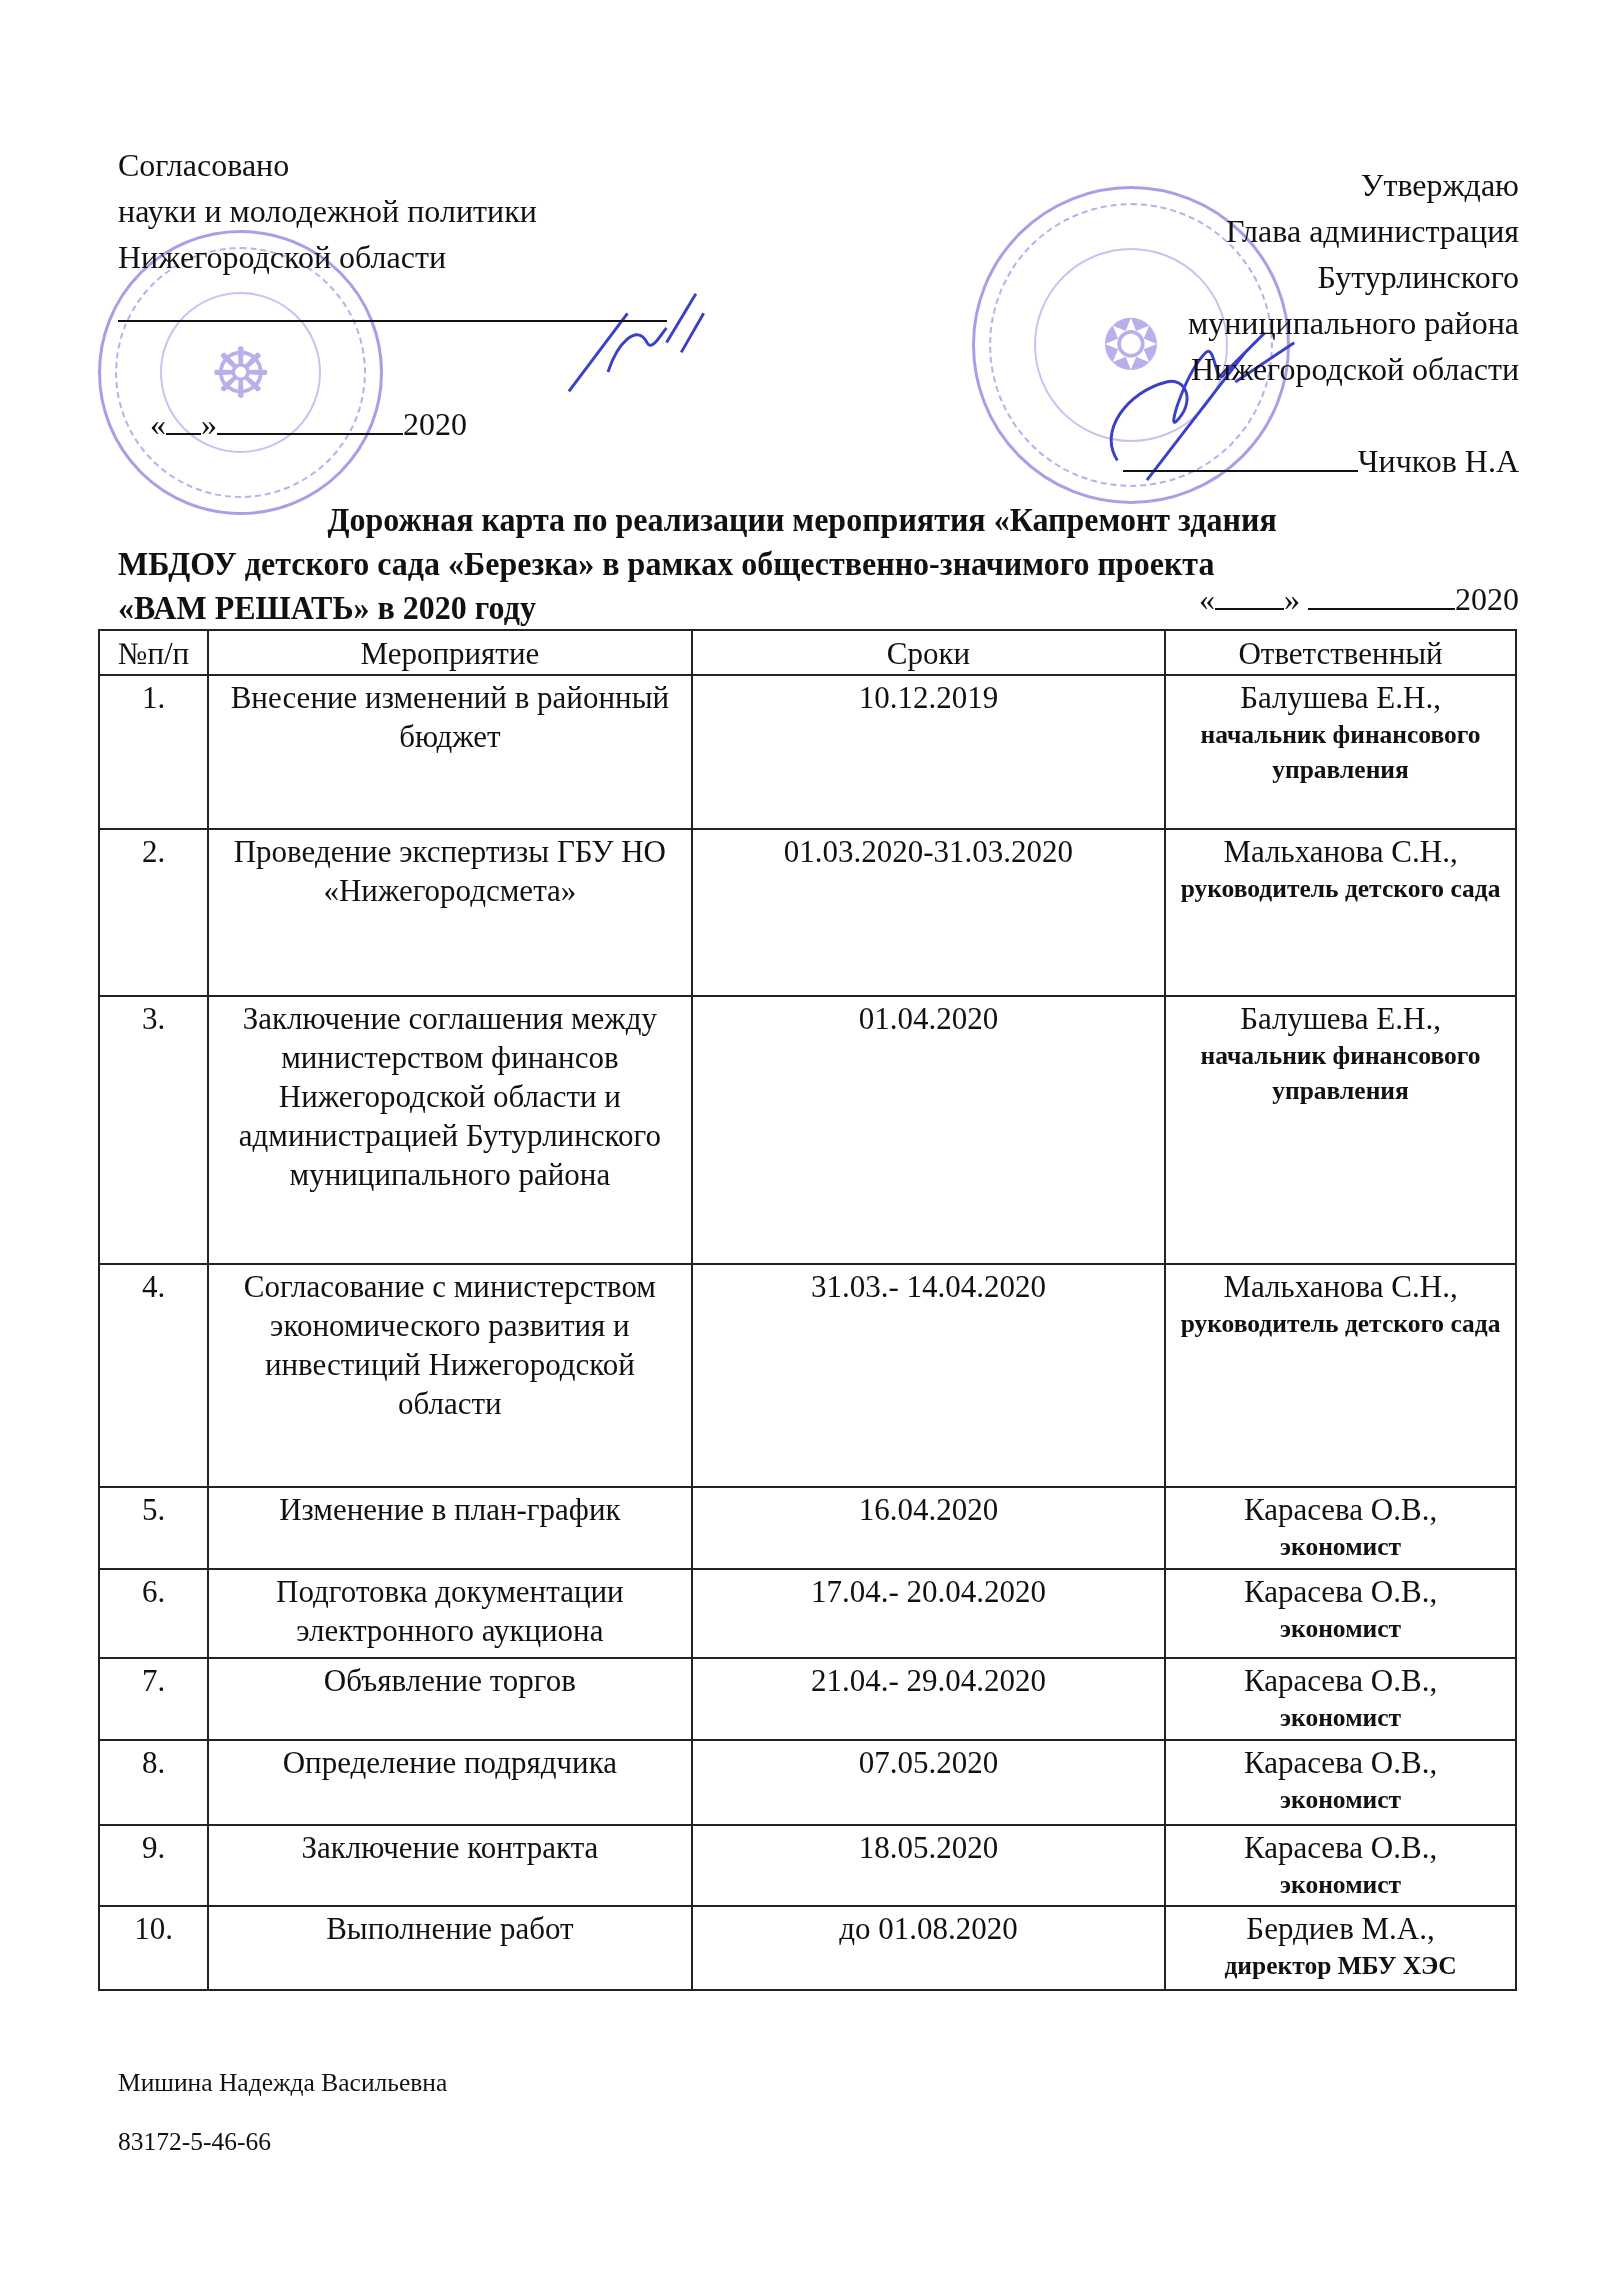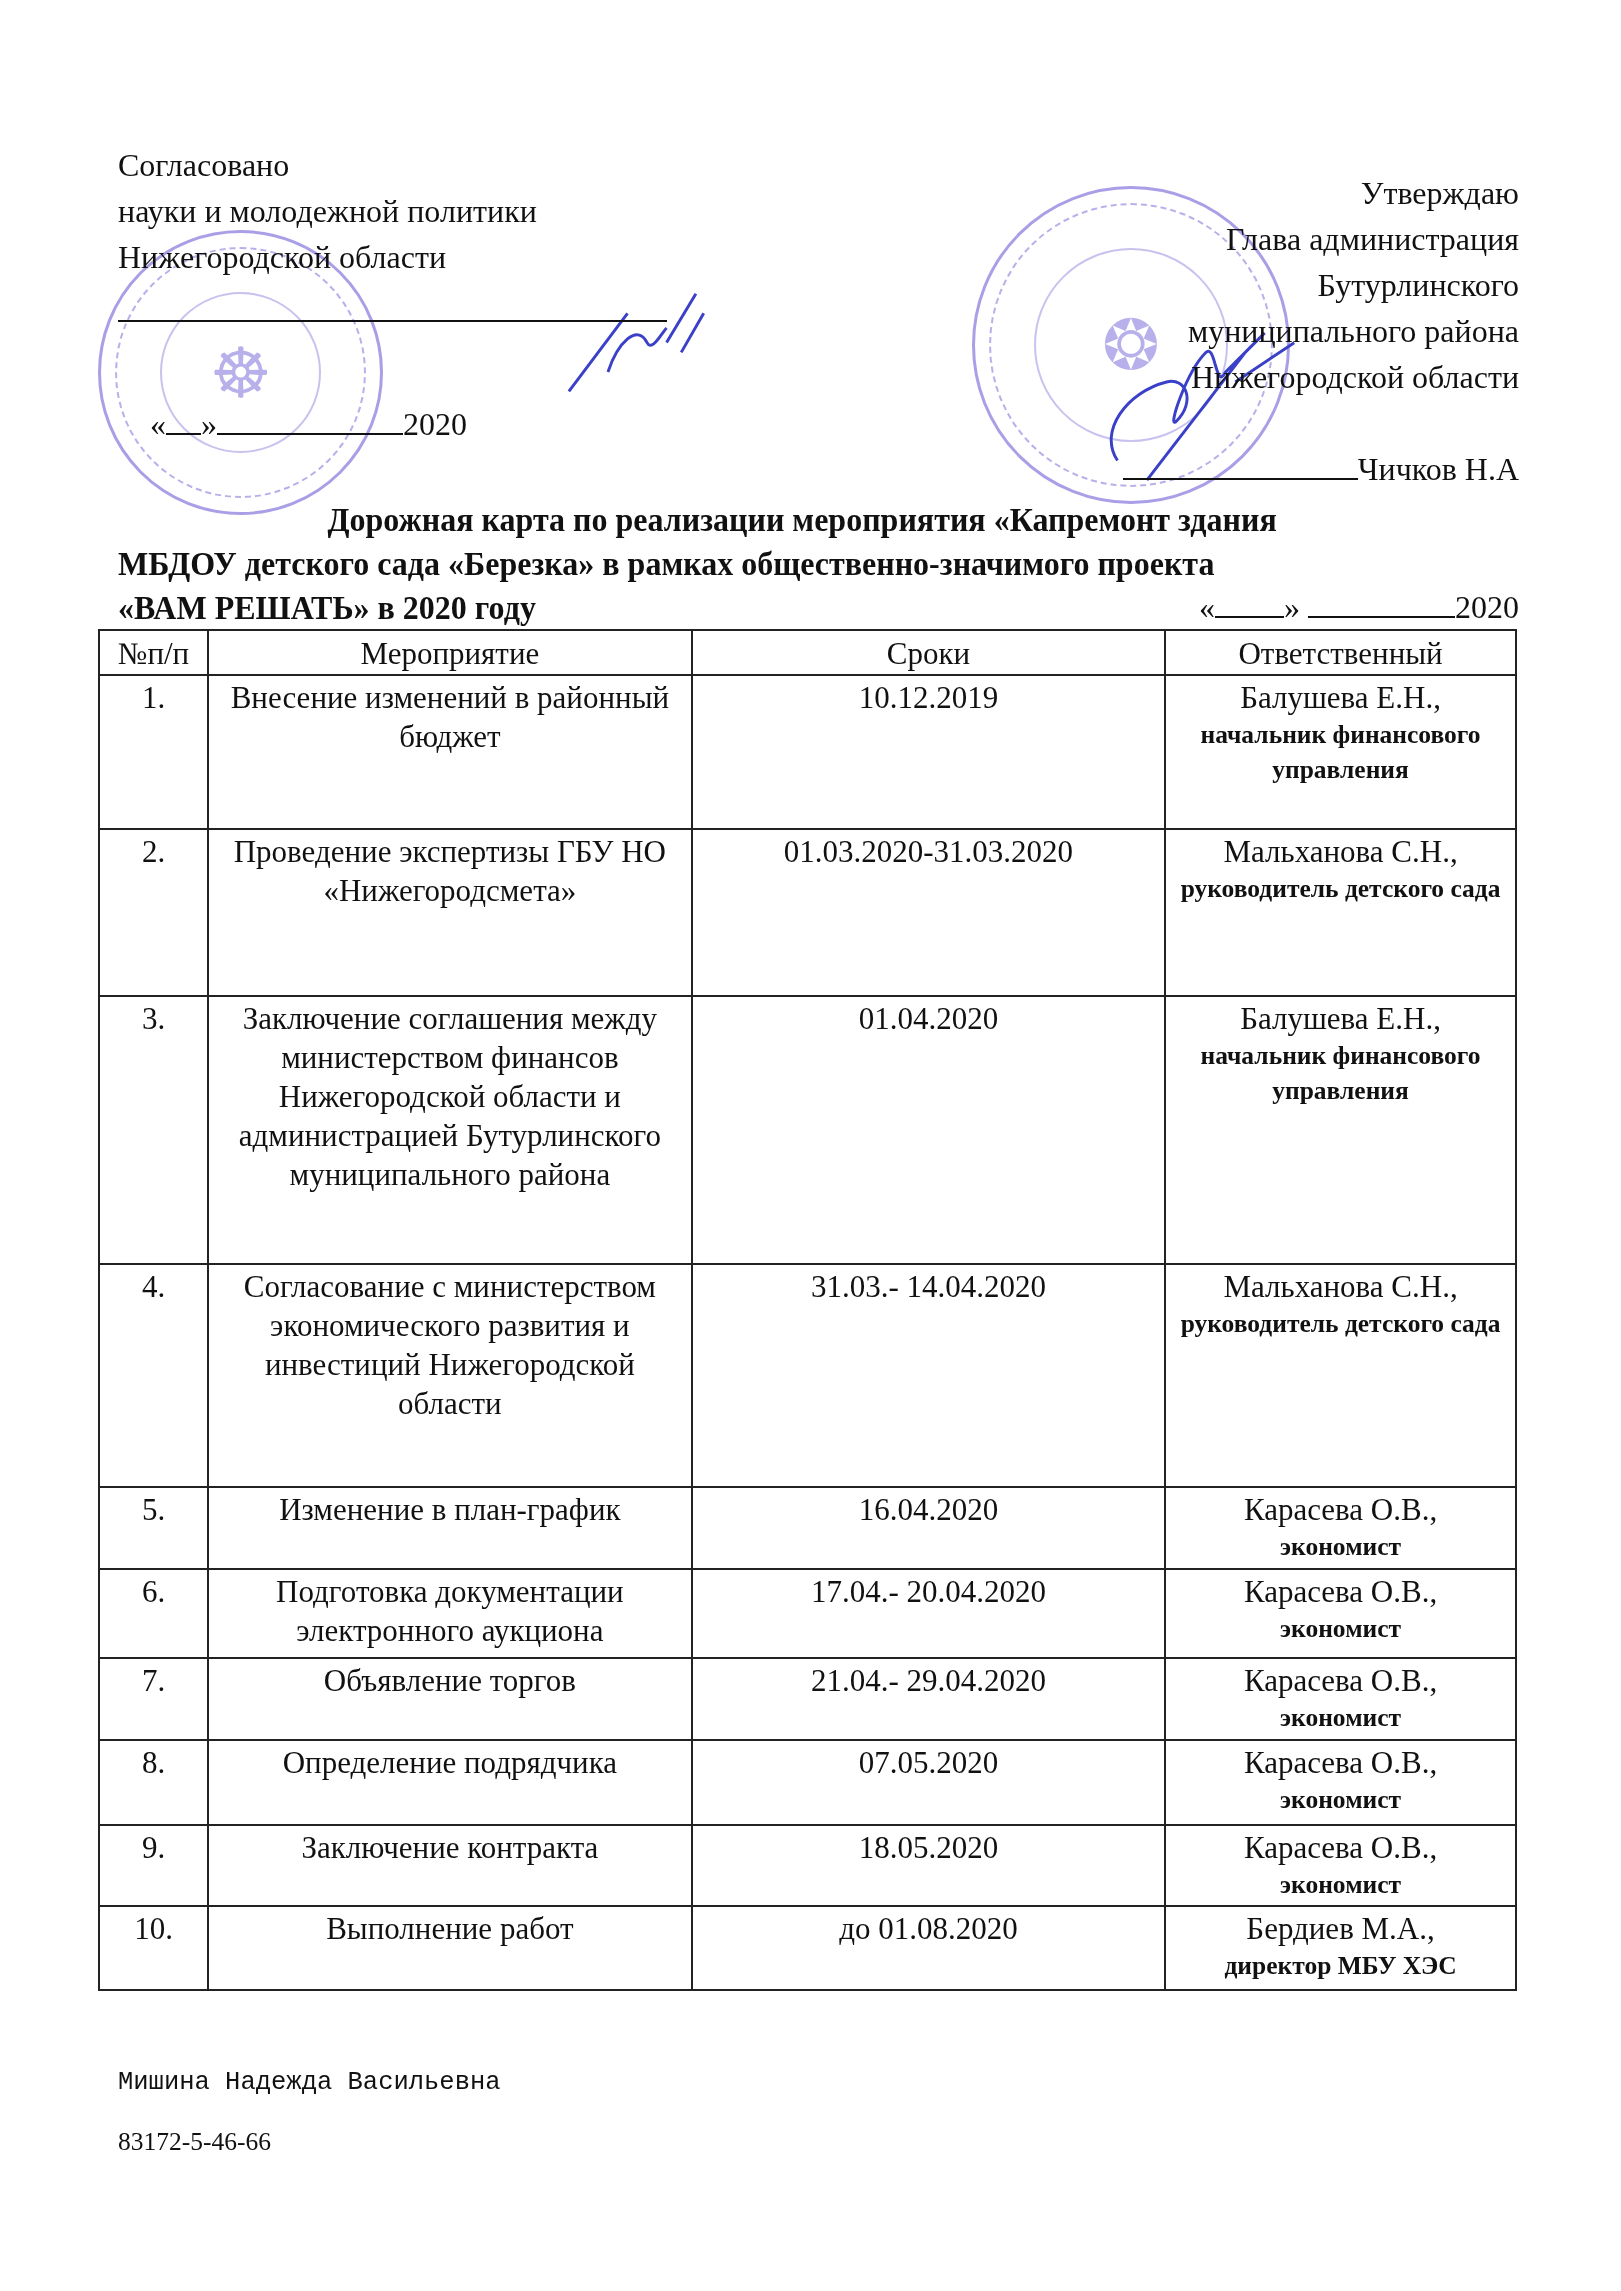--- a/index.html
+++ b/index.html
@@ -1,21 +1,21 @@
 <!DOCTYPE html>
 <html><head>
 <meta charset="utf-8">
 <style>
   html, body { margin: 0; padding: 0; background: #ffffff; }
   body { width: 1621px; height: 2292px; position: relative; overflow: hidden;
          font-family: "Liberation Serif", "DejaVu Serif", serif; color: #111; }
   .abs { position: absolute; }
   .hdr { font-size: 32px; line-height: 46px; }
   .left-block { left: 118px; top: 142px; width: 608px; }
-  .right-block { right: 102px; top: 162px; width: 608px; text-align: right; margin-top: 8px; }
+  .right-block { right: 102px; top: 162px; width: 608px; text-align: right; }
   .line { white-space: pre; }
   .uline { display: inline-block; border-bottom: 2px solid #111; height: 29px; vertical-align: baseline; }
   .title { left: 118px; top: 498px; width: 1411px; font-weight: bold; font-size: 33px; line-height: 44px;
            transform: scaleX(0.97); transform-origin: left top; }
   table.road { position: absolute; left: 98px; top: 629px; border-collapse: collapse;
                width: 1419px; table-layout: fixed; }
   table.road td, table.road th { border: 2px solid #222; vertical-align: top; text-align: center;
                padding: 2px 5.9px 0 5.9px; font-weight: normal; font-size: 31px; line-height: 39px; }
   table.road th { line-height: 41px; }
   .col-n { width: 105px; } .col-e { width: 466px; } .col-d { width: 456px; } .col-r { width: 338px; }
@@ -181,15 +181,15 @@
         <td>Выполнение работ</td>
         <td>до 01.08.2020</td>
         <td>
           <span class="resp-name">Бердиев М.А.,</span>
           <span class="resp-role">директор МБУ ХЭС</span>
         </td>
       </tr>
     </tbody>
 </table>
 
-<div class="abs footer" style="top:2068px;font-family:Liberation Mono, monospace;">Мишина Надежда Васильевна</div>
+<div class="abs footer" style="top:2068px;">Мишина Надежда Васильевна</div>
 <div class="abs footer" style="top:2127px;">83172-5-46-66</div>
 
 
 </body></html>

